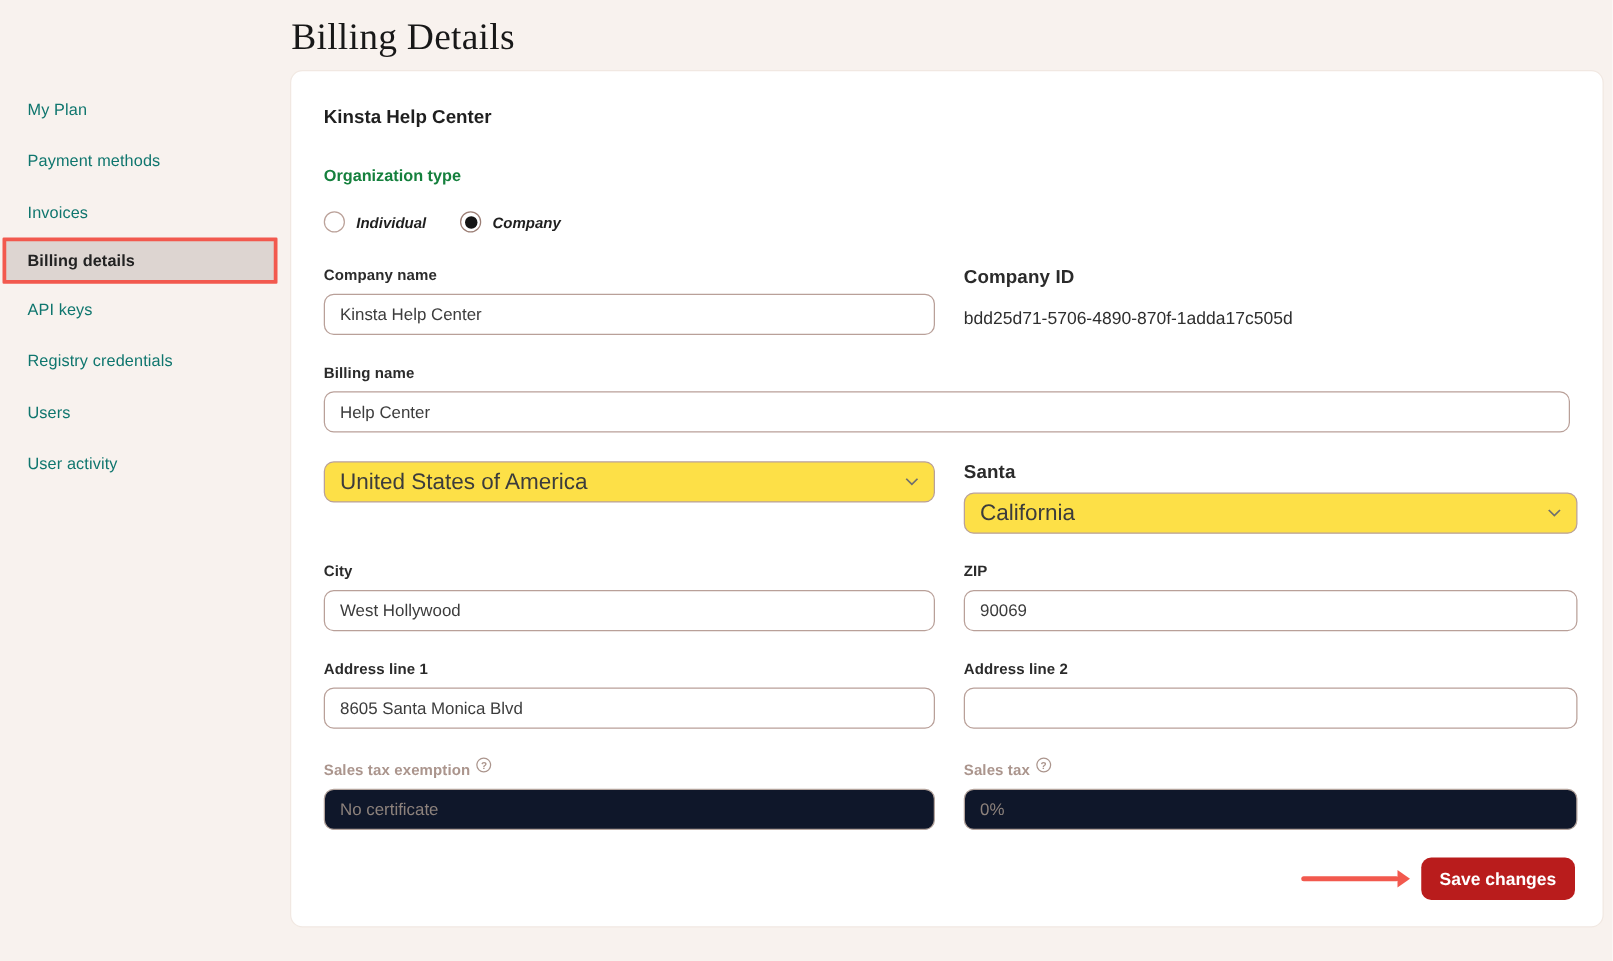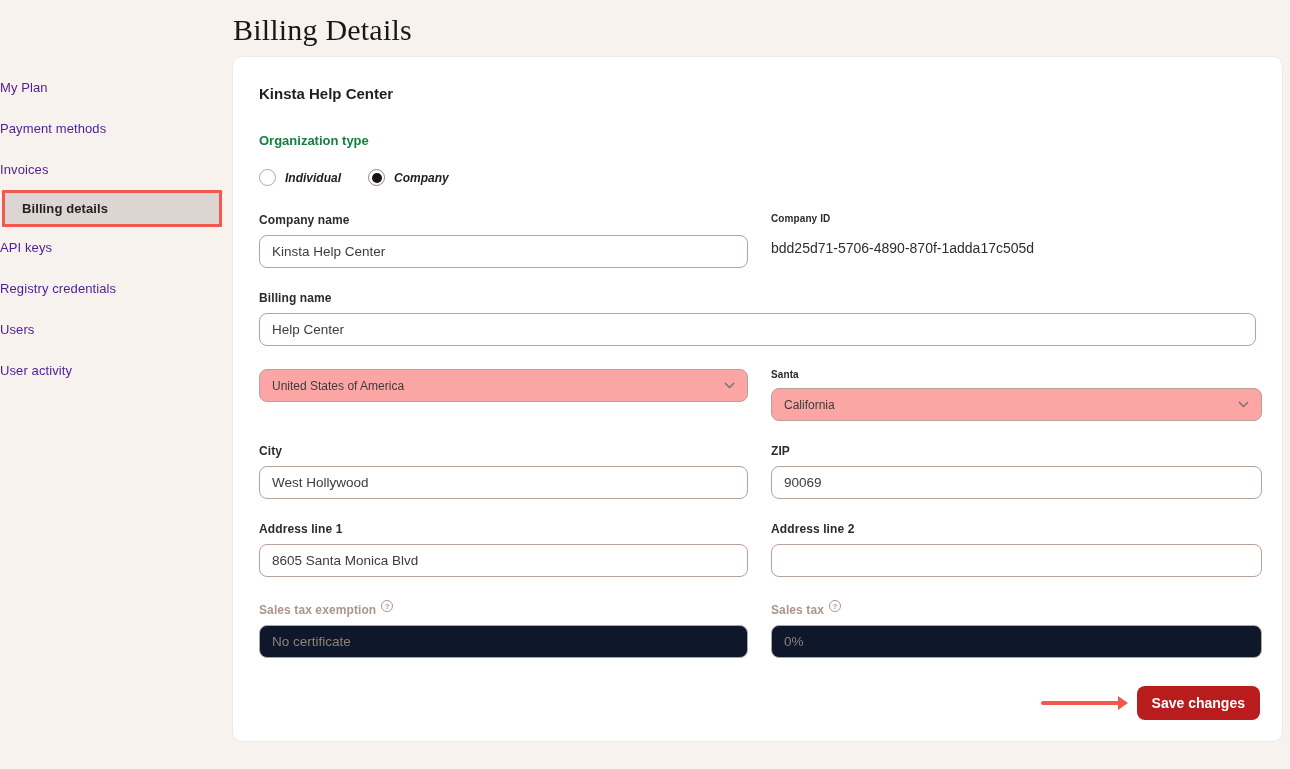--- a/index.html
+++ b/index.html
@@ -12,21 +12,21 @@
     color:#2b2b2b;
   }
 
   
   .sidebar {
     position:absolute; left:0; top:0; width:232px; height:769px;
   }
   .nav { position:absolute; top:67px; left:0; right:0; }
   .nav-item {
     height:41px; display:flex; align-items:center;
-    font-size:13px; color:#4c1d95;
+    padding-left:22px; font-size:13px; color:#0f766e;
     cursor:pointer; letter-spacing:.1px;
   }
   .nav-item.active {
     background:#ddd5d1;
     border:3px solid #f2594e;
     margin:0 10px 0 2px;
     padding-left:17px;
     height:37px;
     font-weight:bold;
     color:#222;
@@ -68,37 +68,37 @@
   }
   .radio-label { font-size:12px; font-weight:bold; color:#1f1f1f; margin-left:9px; }
 
   
   .row2 { display:grid; grid-template-columns:489px 491px; column-gap:23px; }
   .row-mt { margin-top:23px; }
   .field-label {
     display:block; font-size:12px; font-weight:bold; color:#2b2b2b;
     margin-bottom:8px; letter-spacing:.1px;
   }
-  .field-label.lg { font-size:10px; }
+  .field-label.lg { font-size:15px; }
   .field-label.disabled { color:#ab958d; }
   .text-input {
     width:100%; height:33px;
     border:1px solid #b9a099; border-radius:8px;
     padding:0 12px; font-size:13.5px; color:#3c3c3c;
     background:#fff; outline:none;
     font-family:"Liberation Sans", sans-serif;
   }
   .text-input.disabled {
     background:#0f172a; border-color:#b4a49d; color:#8d827c;
   }
   .select {
     width:100%; height:33px;
     border:1px solid #b9a099; border-radius:8px;
-    padding:0 12px; font-size:12px; color:#3c3c3c;
-    background:#fca5a5; display:flex; align-items:center; justify-content:space-between;
+    padding:0 12px; font-size:18px; color:#3c3c3c;
+    background:#fde047; display:flex; align-items:center; justify-content:space-between;
     cursor:pointer;
   }
   .chevron { color:#6f6f6f; display:flex; align-items:center; }
 
   .static-value { font-size:14px; color:#2e2e2e; margin-top:16px; }
 
   .info-icon {
     display:inline-block; width:12px; height:12px; border-radius:50%;
     border:1px solid #ab958d; color:#ab958d;
     font-size:8px; line-height:11px; text-align:center; font-weight:bold;

